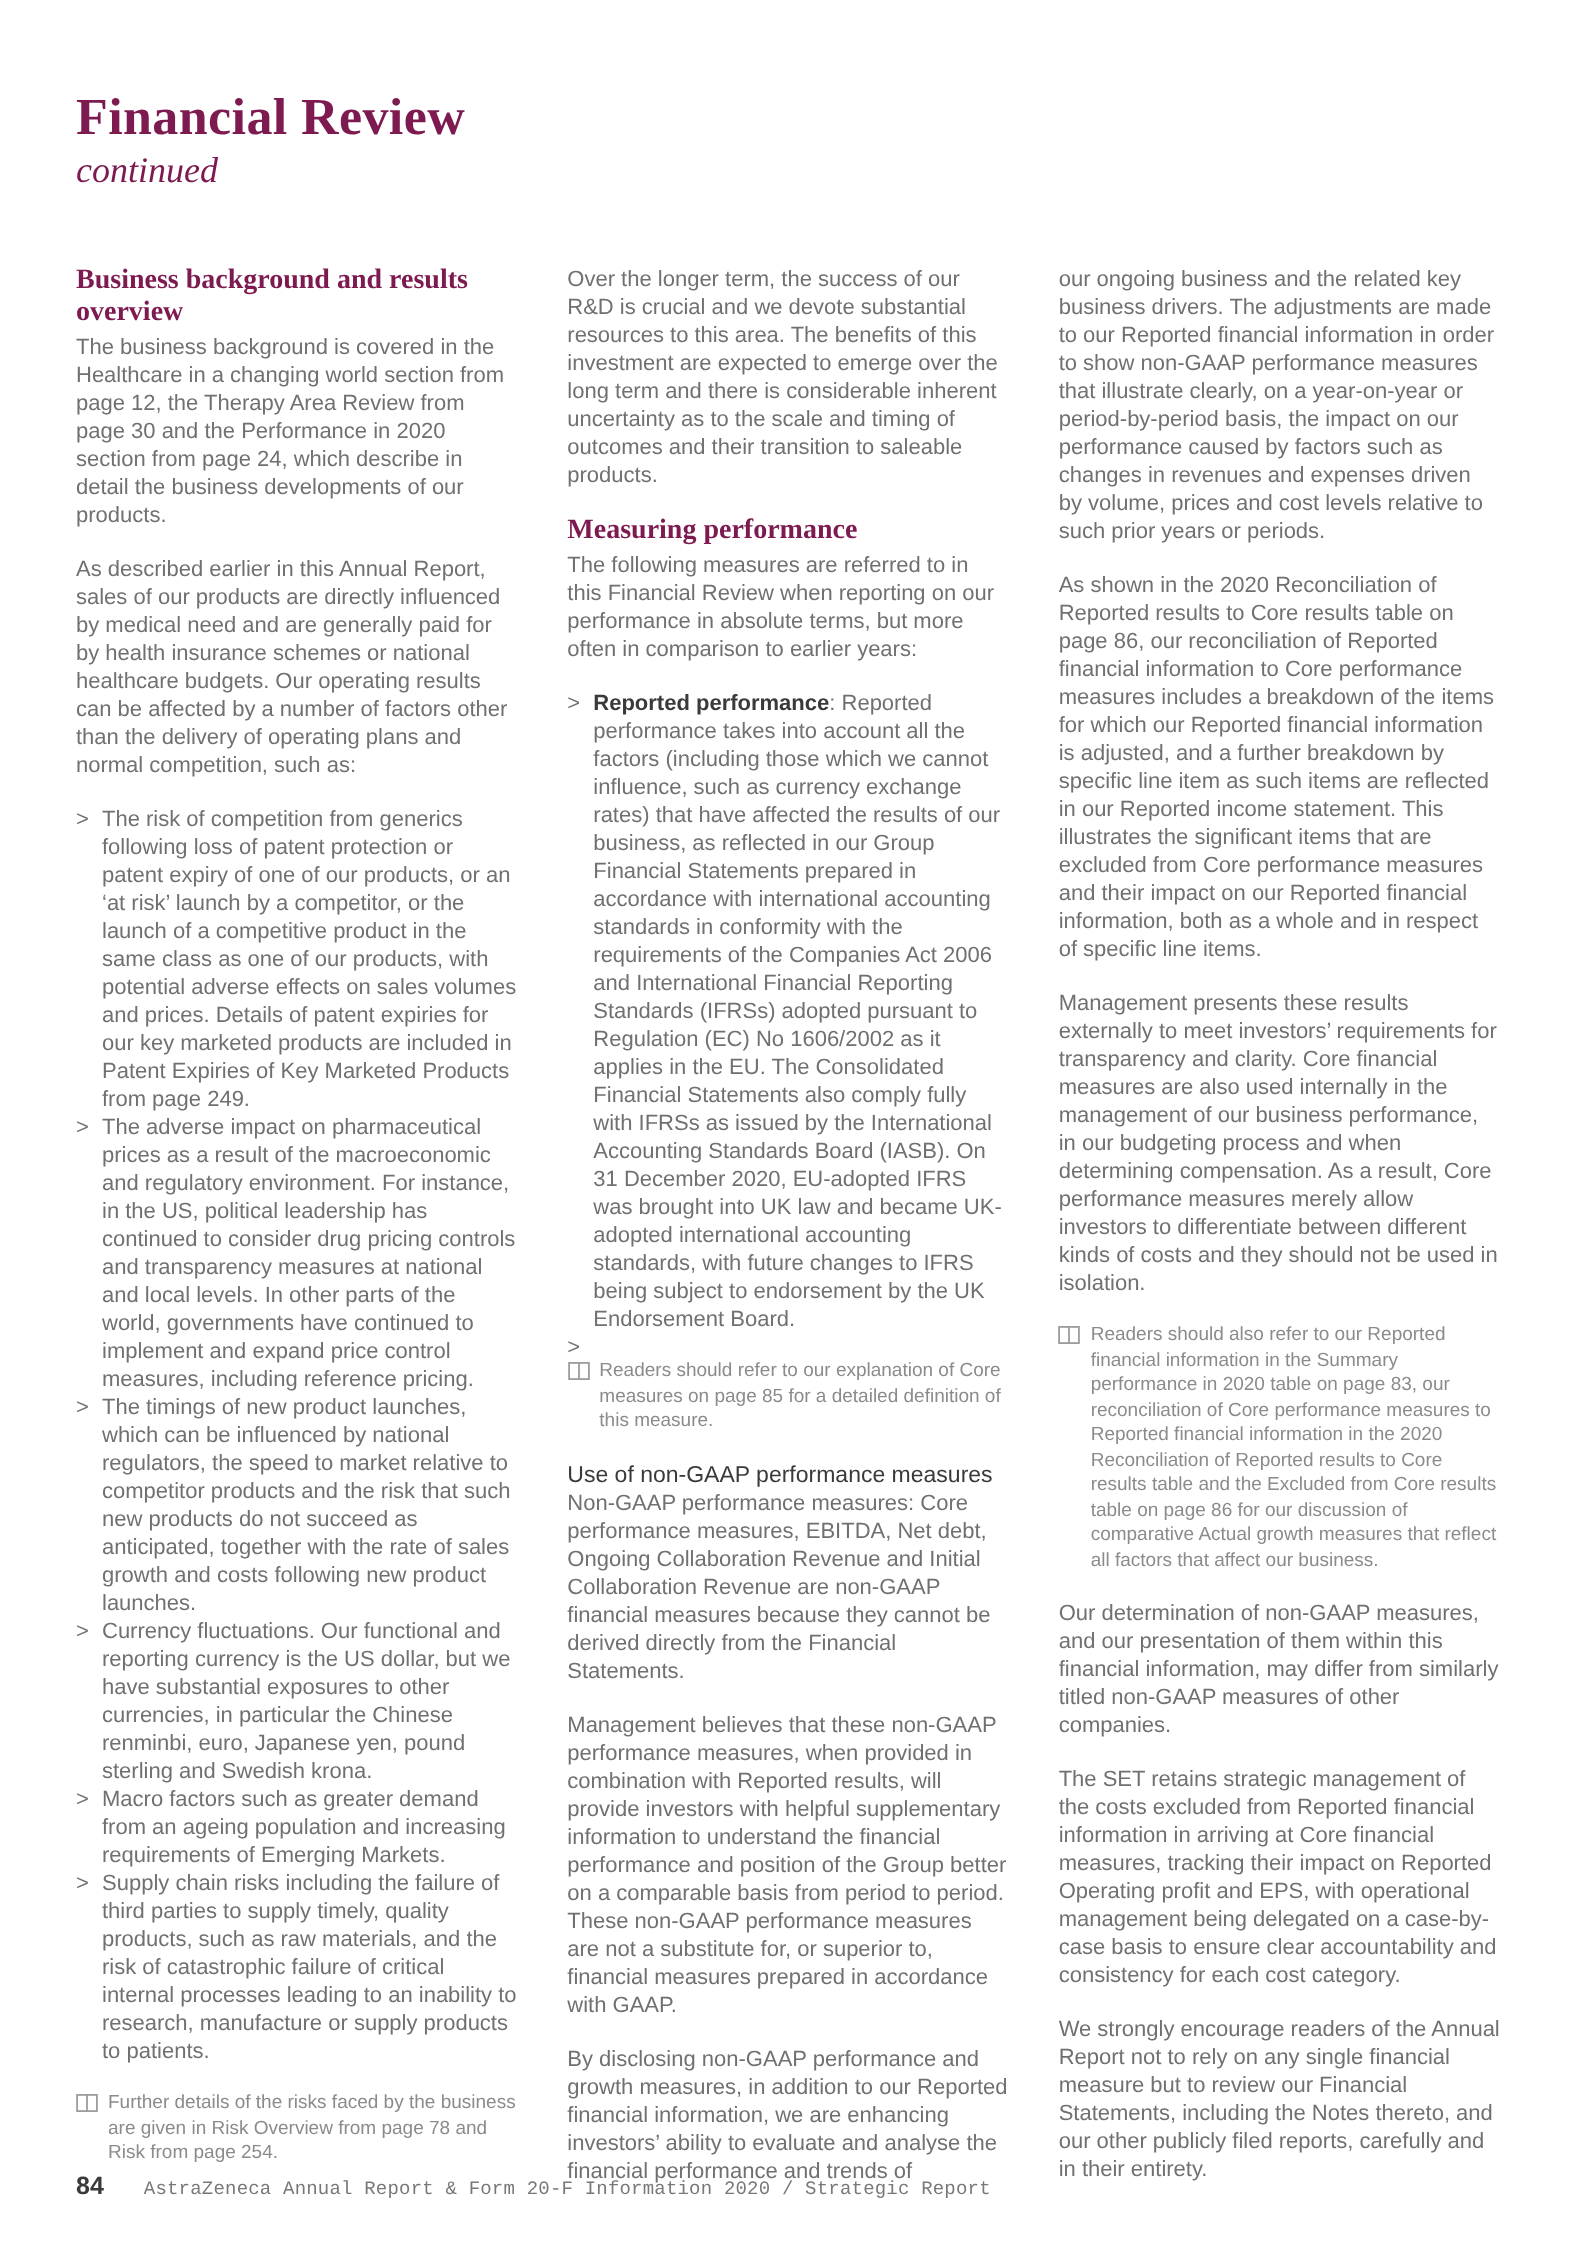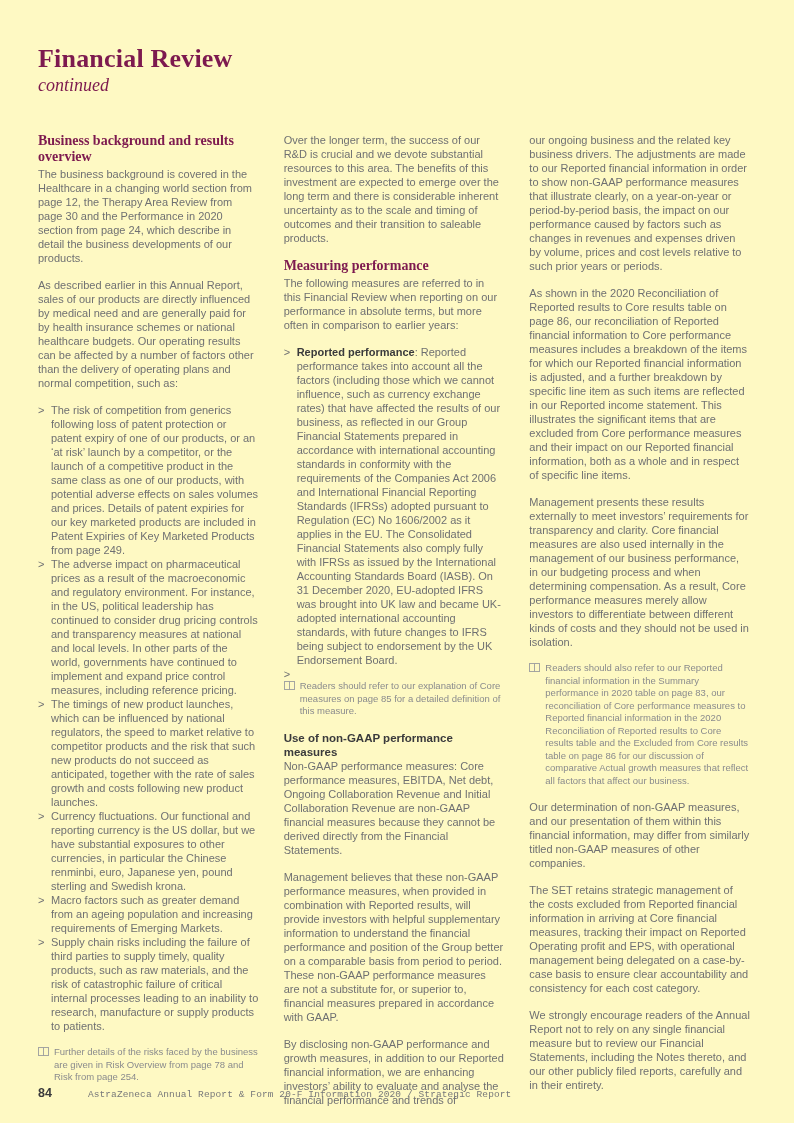--- a/index.html
+++ b/index.html
@@ -1,19 +1,19 @@
 <!DOCTYPE html>
 <html><head>
 <meta charset="utf-8">
 <style>
   * { margin:0; padding:0; box-sizing:border-box; }
   html,body { background:#e8e8e8; }
   .page {
     width:794px; height:1123px; position:relative; margin:0 auto;
-    background:#fef9c3; overflow:hidden;
+    background:#ffffff; overflow:hidden;
     font-family:"Liberation Sans", sans-serif;
   }
   .header { position:absolute; top:44px; left:38px; }
   .page-title {
     font-family:"Liberation Serif", serif;
     font-size:26px; font-weight:600; color:#7d1a4f; letter-spacing:.2px;
   }
   .page-subtitle {
     font-family:"Liberation Serif", serif; font-style:italic;
     font-size:18px; color:#7d1a4f; margin-top:1px;
@@ -21,38 +21,38 @@
   .columns {
     position:absolute; top:133px; left:38px; width:712px;
     display:grid; grid-template-columns:1fr 1fr 1fr; column-gap:25px;
   }
   .col { font-size:11px; line-height:14px; color:#6f7072; }
   .section-heading {
     font-family:"Liberation Serif", serif; font-weight:600;
     font-size:14px; line-height:16px; color:#7d1a4f; margin-bottom:2px;
   }
   .sub-heading {
-    font-weight:bold; color:#3a3a3c; font-size:11.5px; line-height:14px;
+    font-weight:normal; color:#3a3a3c; font-size:11.5px; line-height:14px;
   }
   .para { margin-bottom:13px; }
   .para:last-child { margin-bottom:0; }
   .tight { margin-bottom:0; }
   .bullets { margin-bottom:13px; }
   .bullet { position:relative; padding-left:13px; }
   .bullet .marker { position:absolute; left:0; top:0; }
   .bullet b { color:#3a3a3c; }
   .note {
     font-family:Liberation Sans, sans-serif;
     font-size:9.5px; line-height:12.5px; color:#8a8b8d;
     display:flex; gap:5px; margin-bottom:13px;
   }
   .note .book { flex:0 0 auto; margin-top:1px; color:#9b9c9e; }
   .footer {
     position:absolute; left:38px; bottom:23px;
-    display:flex; align-items:baseline; gap:36px;
+    display:flex; align-items:baseline; gap:20px;
   }
   .page-number { font-size:12.5px; font-weight:bold; color:#3a3a3c; }
   .footer-text {
     font-family:Liberation Mono, monospace; font-size:9.5px; color:#77787a;
     letter-spacing:.1px;
     text-align:center;
   }
 </style>
 </head>
 <body>

